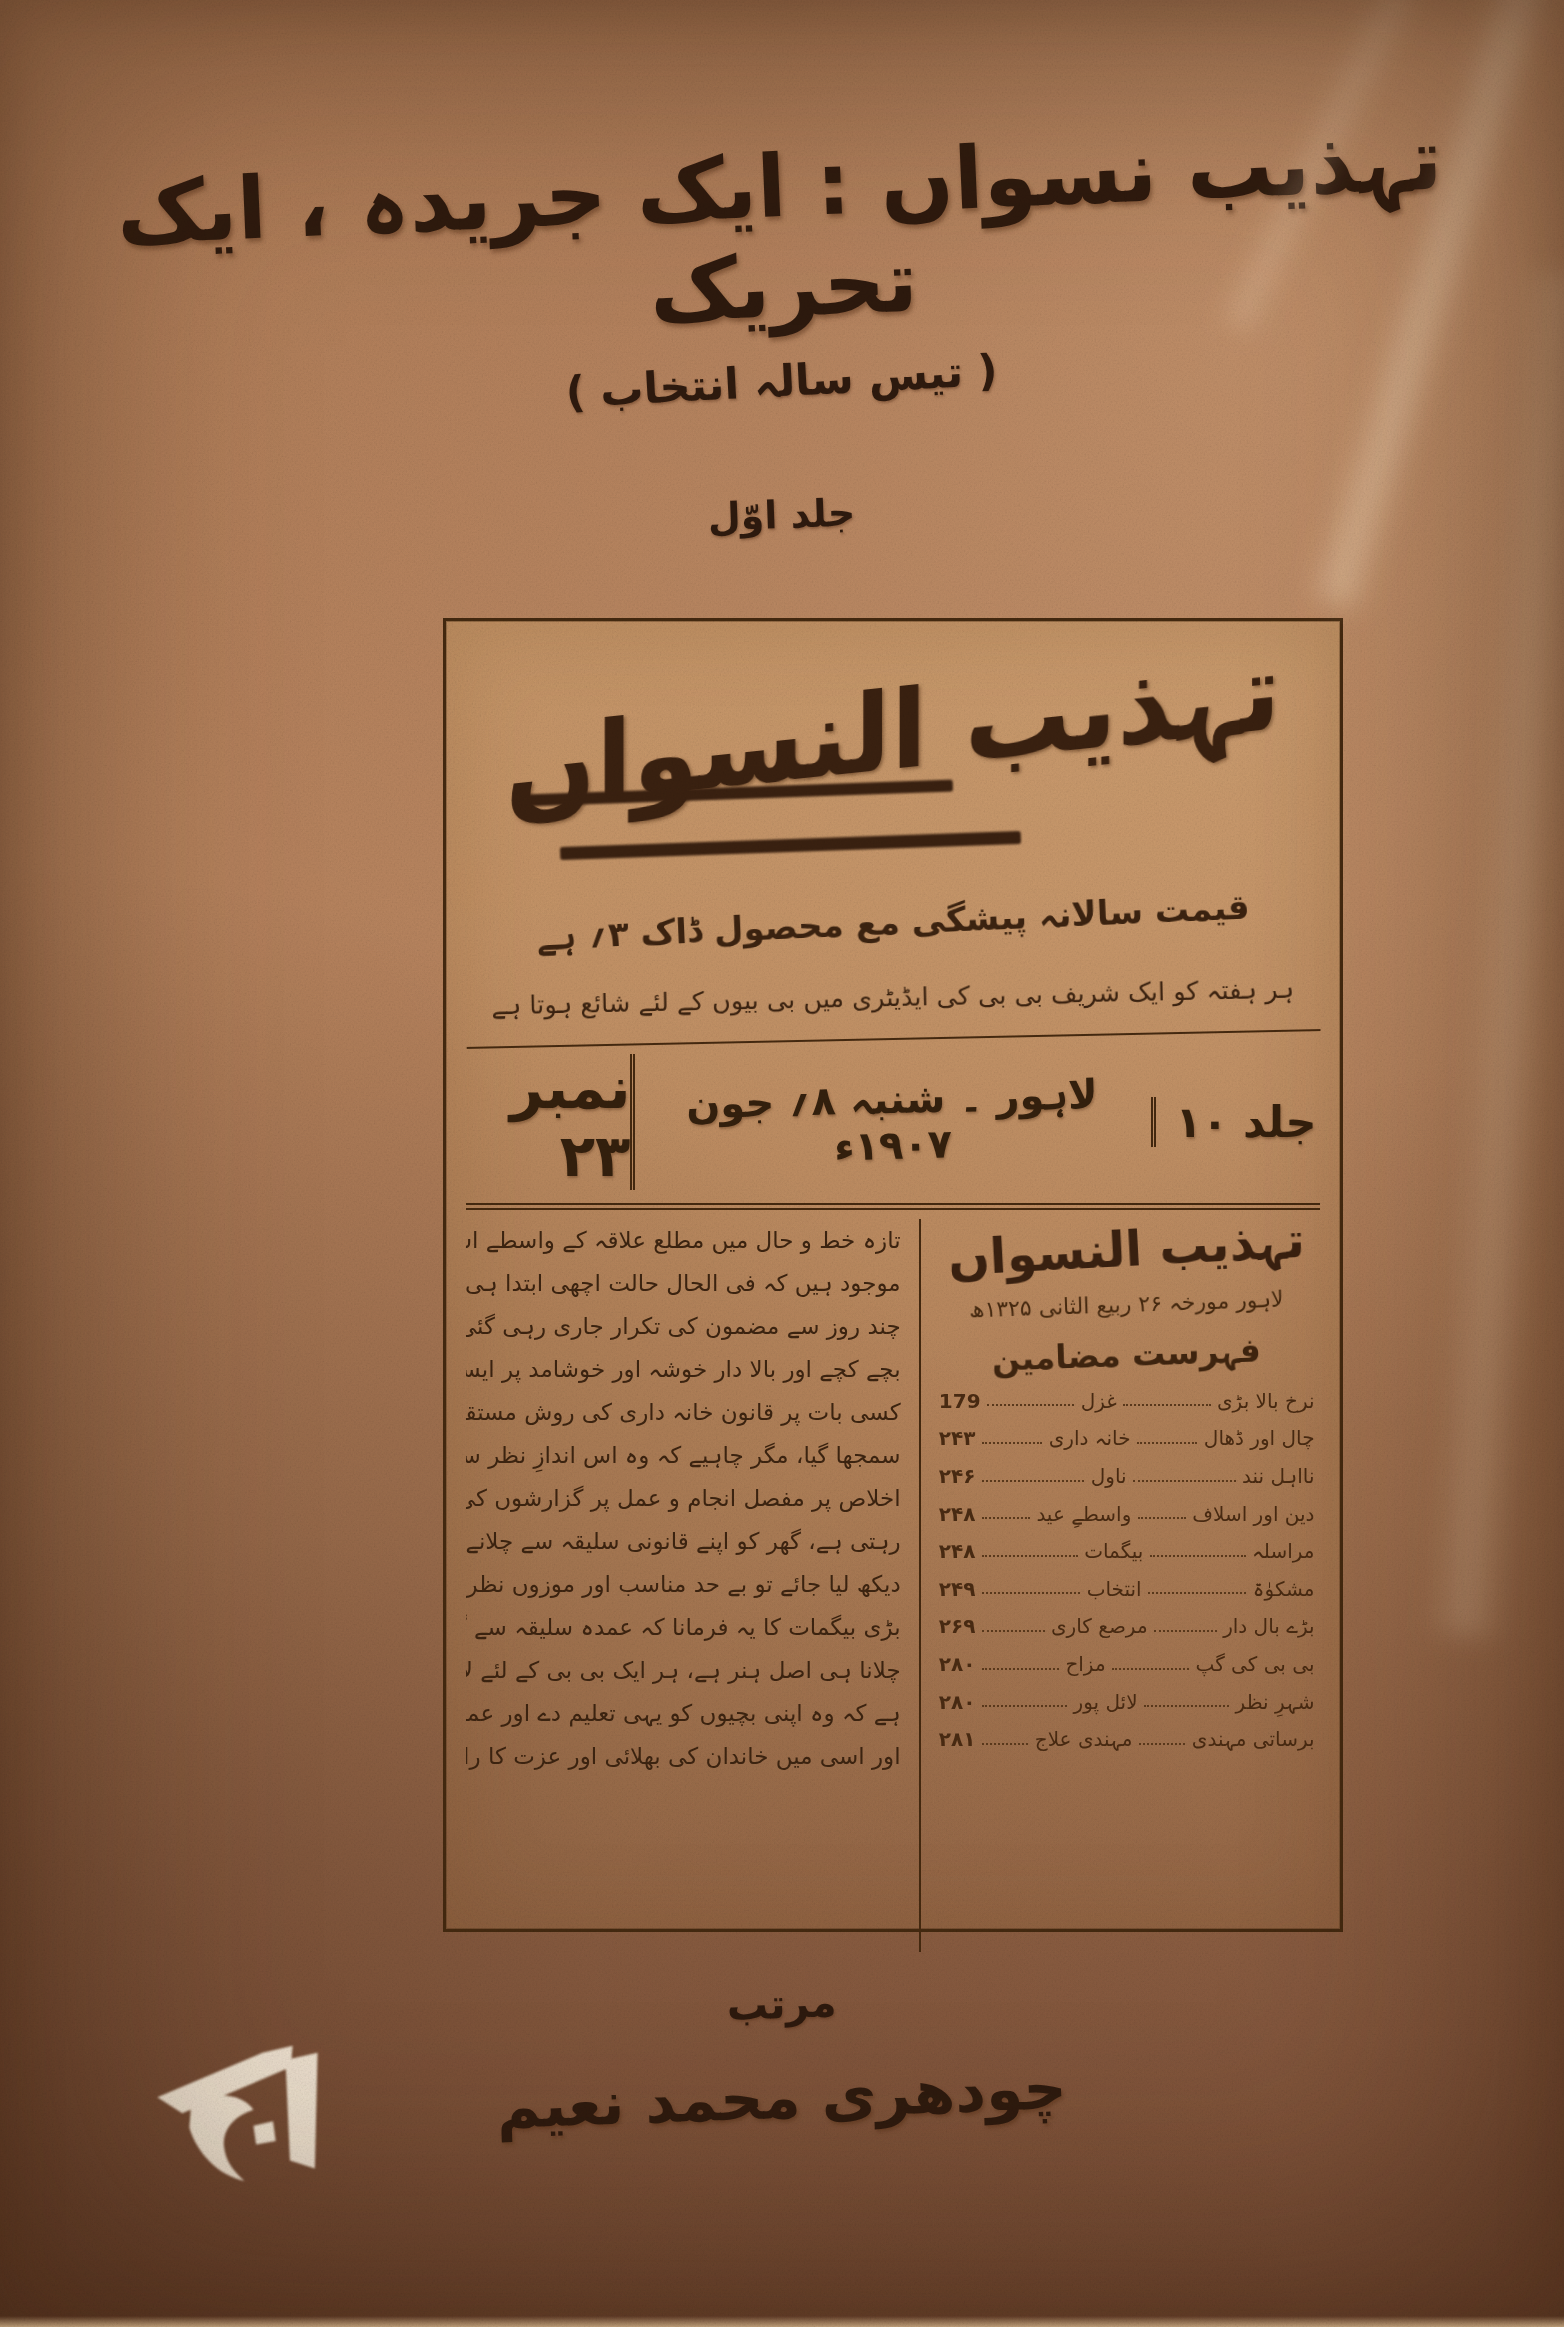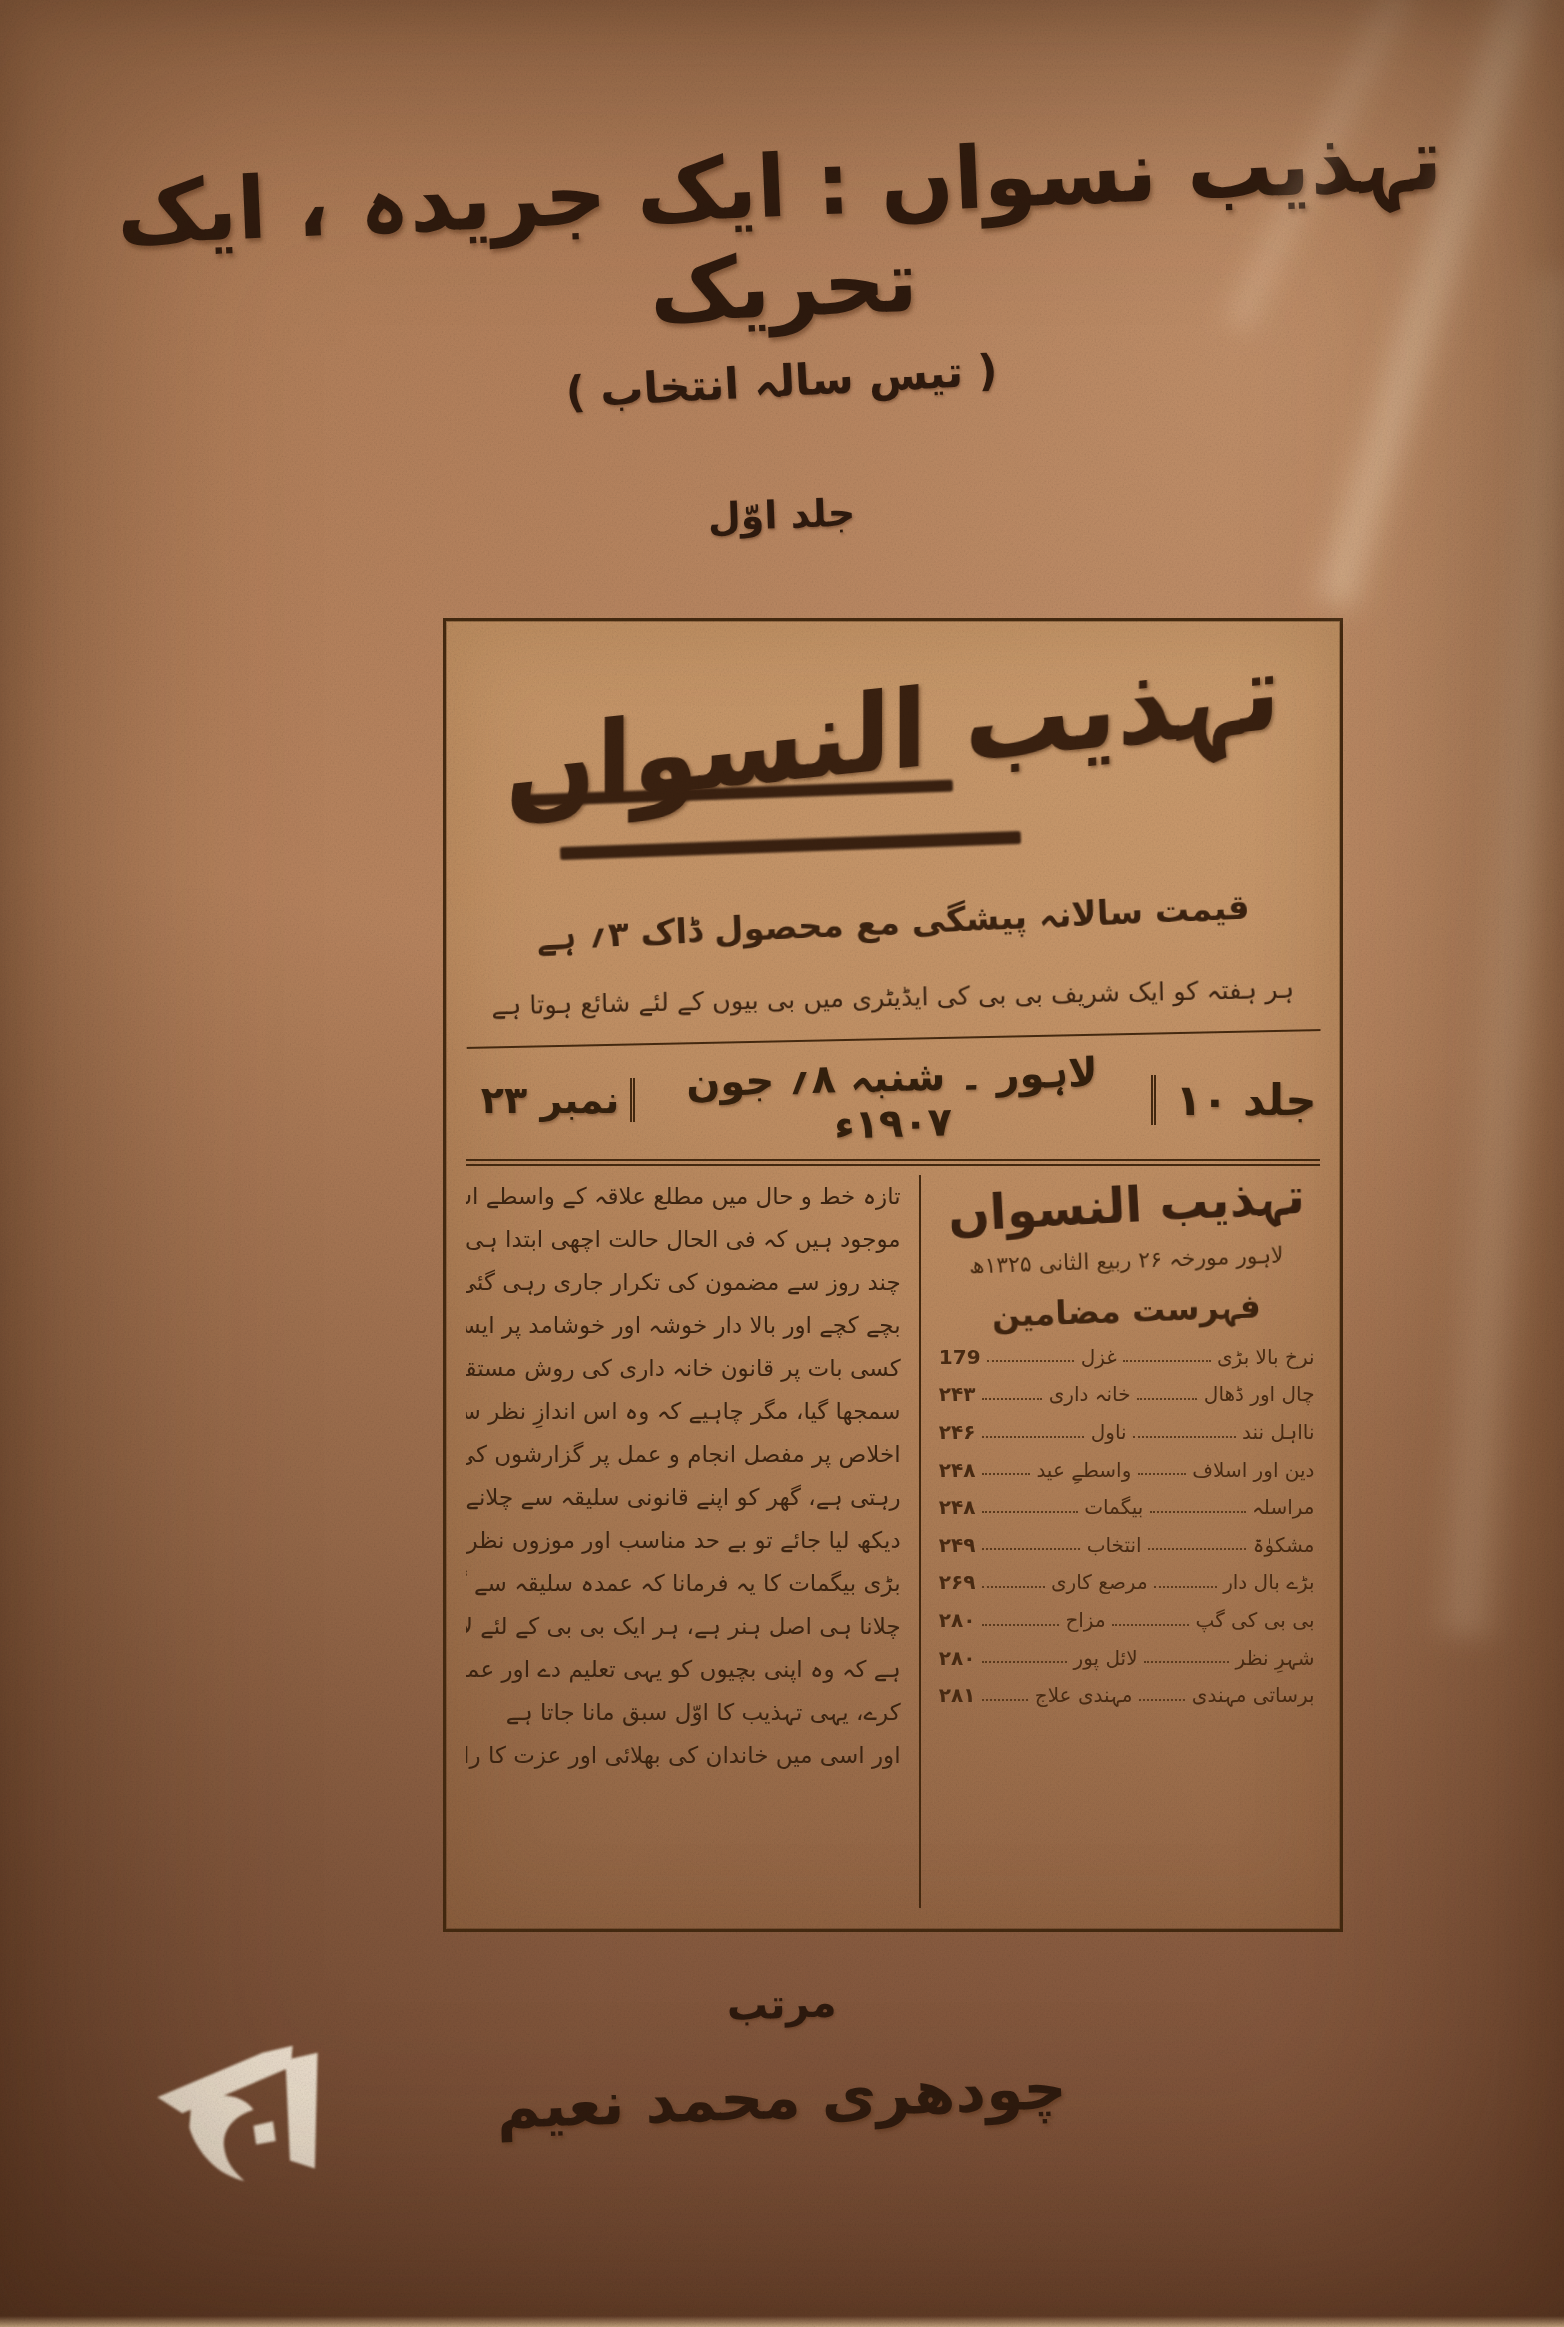--- a/index.html
+++ b/index.html
@@ -78,21 +78,21 @@
   }
   .issuebar{
     display:flex;direction:rtl;align-items:center;
     border-bottom:7.3px double #45290f;
     padding:14.5px 3.6px 12.7px;
     font-weight:bold;color:#34200d;filter:blur(0.3px);
   }
   .issuebar .cell{text-shadow:0.9px 1.8px 2.7px rgba(80,45,20,.4);}
   .issuebar .vol{width:19%;font-size:43px;border-left:5.5px double #45290f;}
   .issuebar .mid{flex:1;font-size:40px;text-align:center;transform:rotate(-1.5deg);}
-  .issuebar .num{width:19%;font-size:38px;text-align:center;border-right:5.5px double #45290f;}
+  .issuebar .num{width:19%;font-size:58px;border-right:5.5px double #45290f;}
 
   .columns{display:flex;direction:rtl;height:733px;margin-top:9px;overflow:hidden;}
   .col-right{width:47%;border-left:2.7px solid #45290f;padding-left:12.7px;box-sizing:border-box;}
   .col-left{flex:1;padding-right:18px;overflow:hidden;}
 
   .col-heading{text-align:center;font-size:49px;font-weight:bold;color:#3a2110;
     transform:rotate(-3deg);filter:blur(0.5px);margin-top:1.8px;}
   .col-date{text-align:center;font-size:22px;color:#46290f;margin-top:14.5px;
     transform:rotate(-2deg);filter:blur(0.5px);}
   .toc-heading{text-align:center;font-size:33px;font-weight:bold;color:#40250f;
@@ -251,21 +251,20 @@
           <div class="bodyline">رہتی ہے، گھر کو اپنے قانونی سلیقہ سے چلانے کا وقت</div>
 
           <div class="bodyline">دیکھ لیا جائے تو بے حد مناسب اور موزوں نظر آئے</div>
 
           <div class="bodyline">بڑی بیگمات کا یہ فرمانا کہ عمدہ سلیقہ سے گھر</div>
 
           <div class="bodyline">چلانا ہی اصل ہنر ہے، ہر ایک بی بی کے لئے لازم</div>
 
           <div class="bodyline">ہے کہ وہ اپنی بچیوں کو یہی تعلیم دے اور عمل</div>
 
-          <div class="bodyline">کرے، یہی تہذیب کا اوّل سبق مانا جاتا ہے</div>
 
           <div class="bodyline">اور اسی میں خاندان کی بھلائی اور عزت کا راز</div>
 
         </div>
     </div>
   </div>
 
   <div class="compiler-label ink">مرتب</div>
   <div class="compiler-name ink">چودھری محمد نعیم</div>
 

